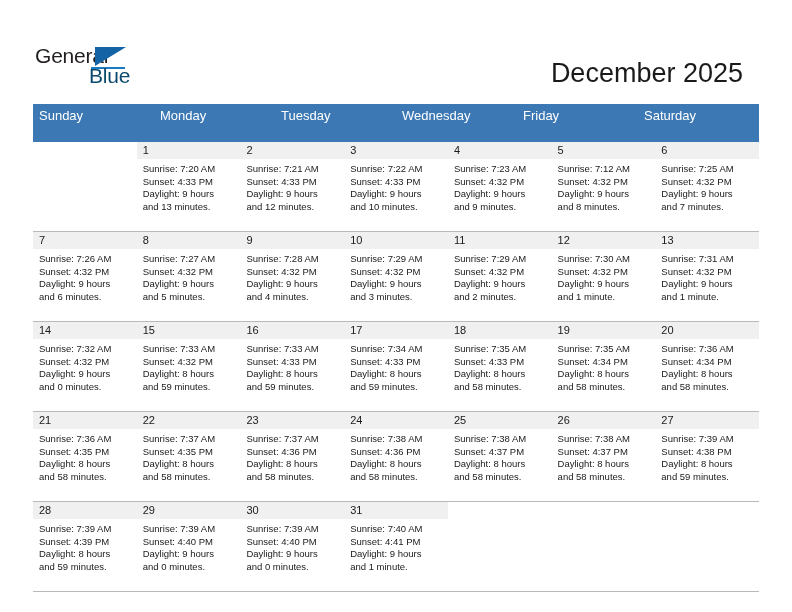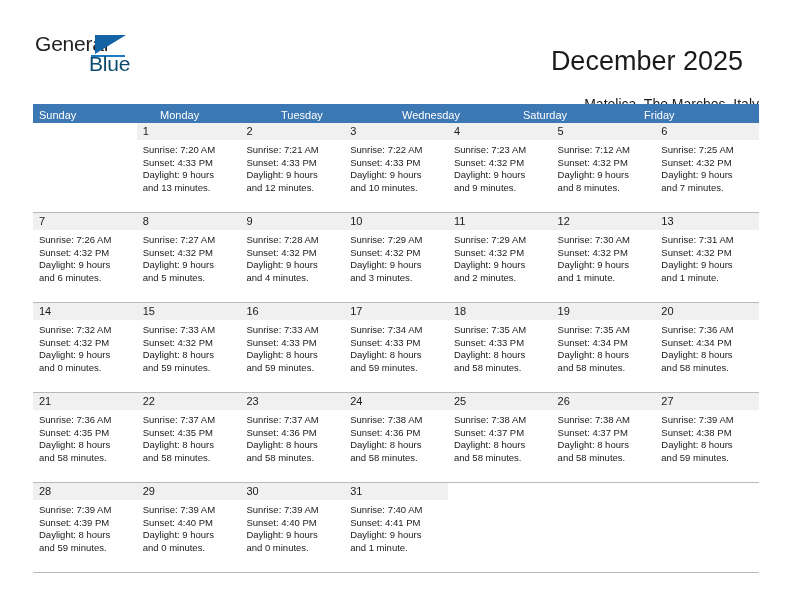--- a/index.html
+++ b/index.html
@@ -19,21 +19,21 @@
     position: relative;
     width: 792px;
     height: 612px;
     box-sizing: border-box;
   }
 
   
   .header {
     position: absolute;
     left: 33px;
-    top: 28px;
+    top: 40px;
     width: 726px;
     height: 72px;
   }
 
   .logo {
     position: absolute;
     left: 0;
     top: 4px;
     width: 200px;
     height: 56px;
@@ -106,23 +106,23 @@
 
   .weekday-row {
     display: flex;
     width: 100%;
     background: #3c78b4;
   }
   .weekday-cell {
     flex: 1 1 0;
     min-width: 0;
     color: #ffffff;
-    font-size: 11px;
+    font-size: 13px;
     line-height: 13px;
-    padding: 5px 0 1px 6px;
+    padding: 5px 0 20px 6px;
     box-sizing: border-box;
     white-space: nowrap;
   }
 
   .week-row {
     display: flex;
     width: 100%;
     border-top: 1px solid #b9b9b9;
   }
   .week-row:first-of-type {
@@ -190,22 +190,22 @@
 
   </div>
 
   <div class="calendar">
 
     <div class="weekday-row">
       <div class="weekday-cell">Sunday</div>
       <div class="weekday-cell">Monday</div>
       <div class="weekday-cell">Tuesday</div>
       <div class="weekday-cell">Wednesday</div>
+      <div class="weekday-cell">Friday</div>
       <div class="weekday-cell">Saturday</div>
-      <div class="weekday-cell">Friday</div>
     </div>
 
     <div id="weeks-container">
         <div class="week-row">
           <div class="day-cell empty">
             <div class="day-num-band"></div>
             <div class="day-body">
               <div class="day-line"></div>
               <div class="day-line"></div>
               <div class="day-line"></div>

